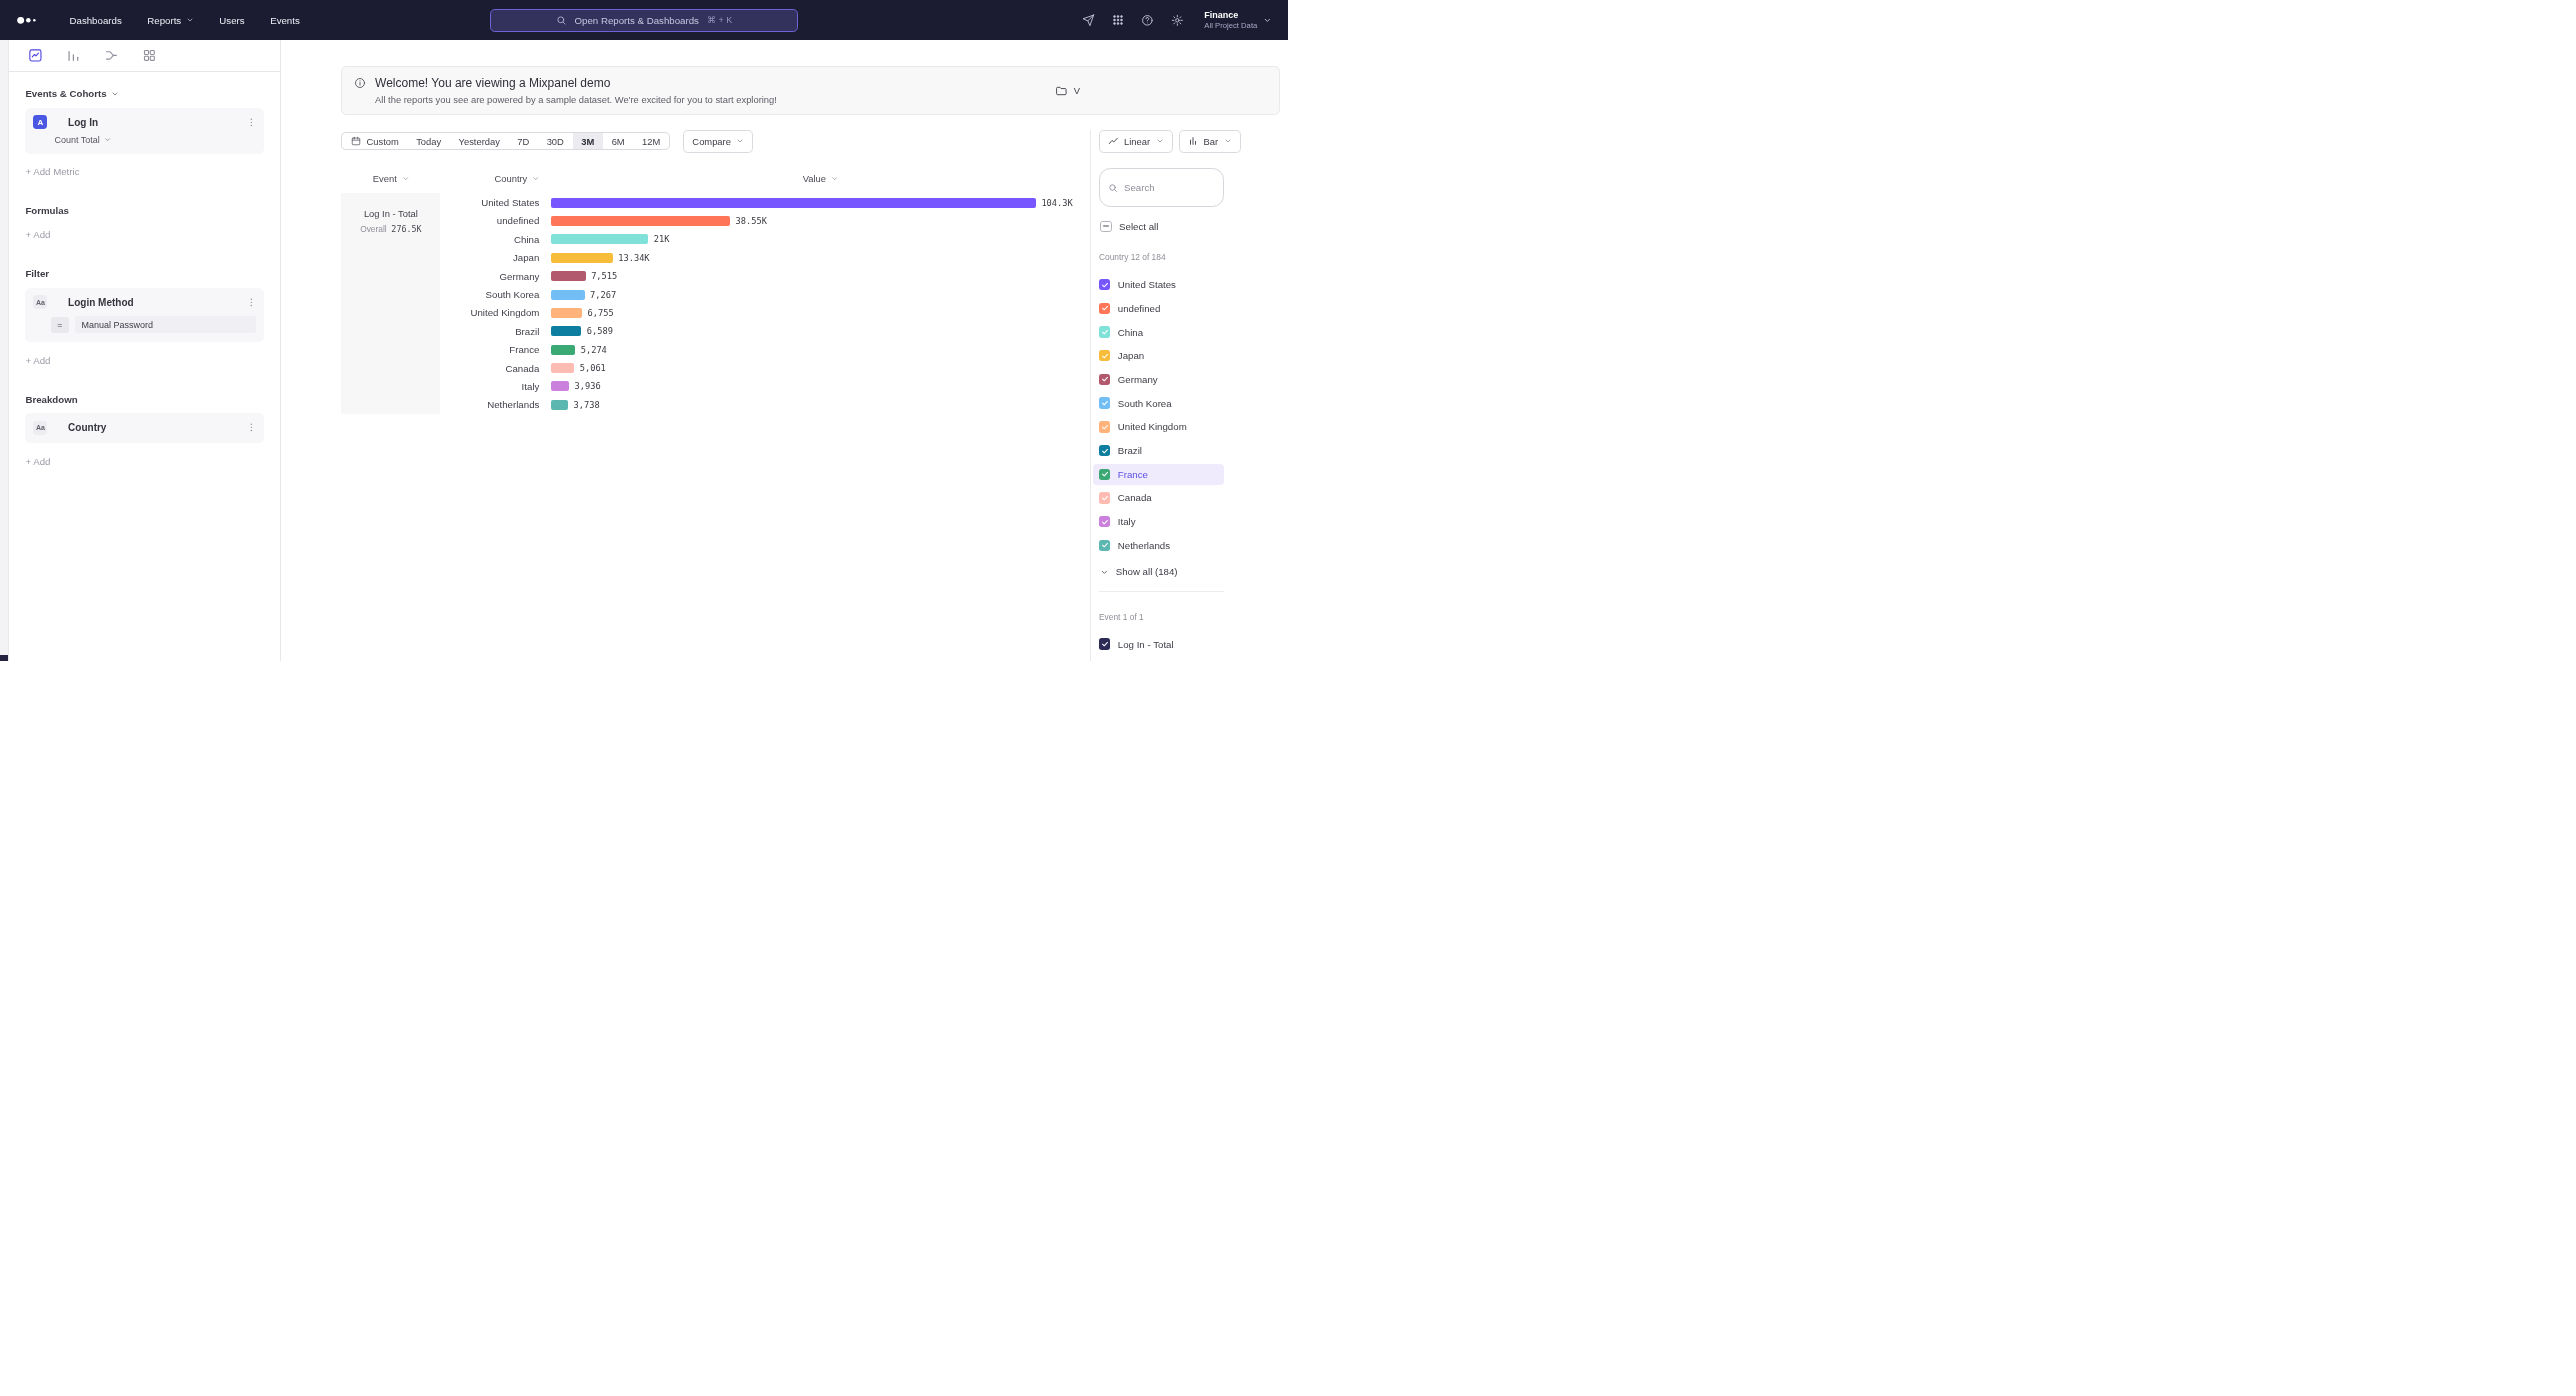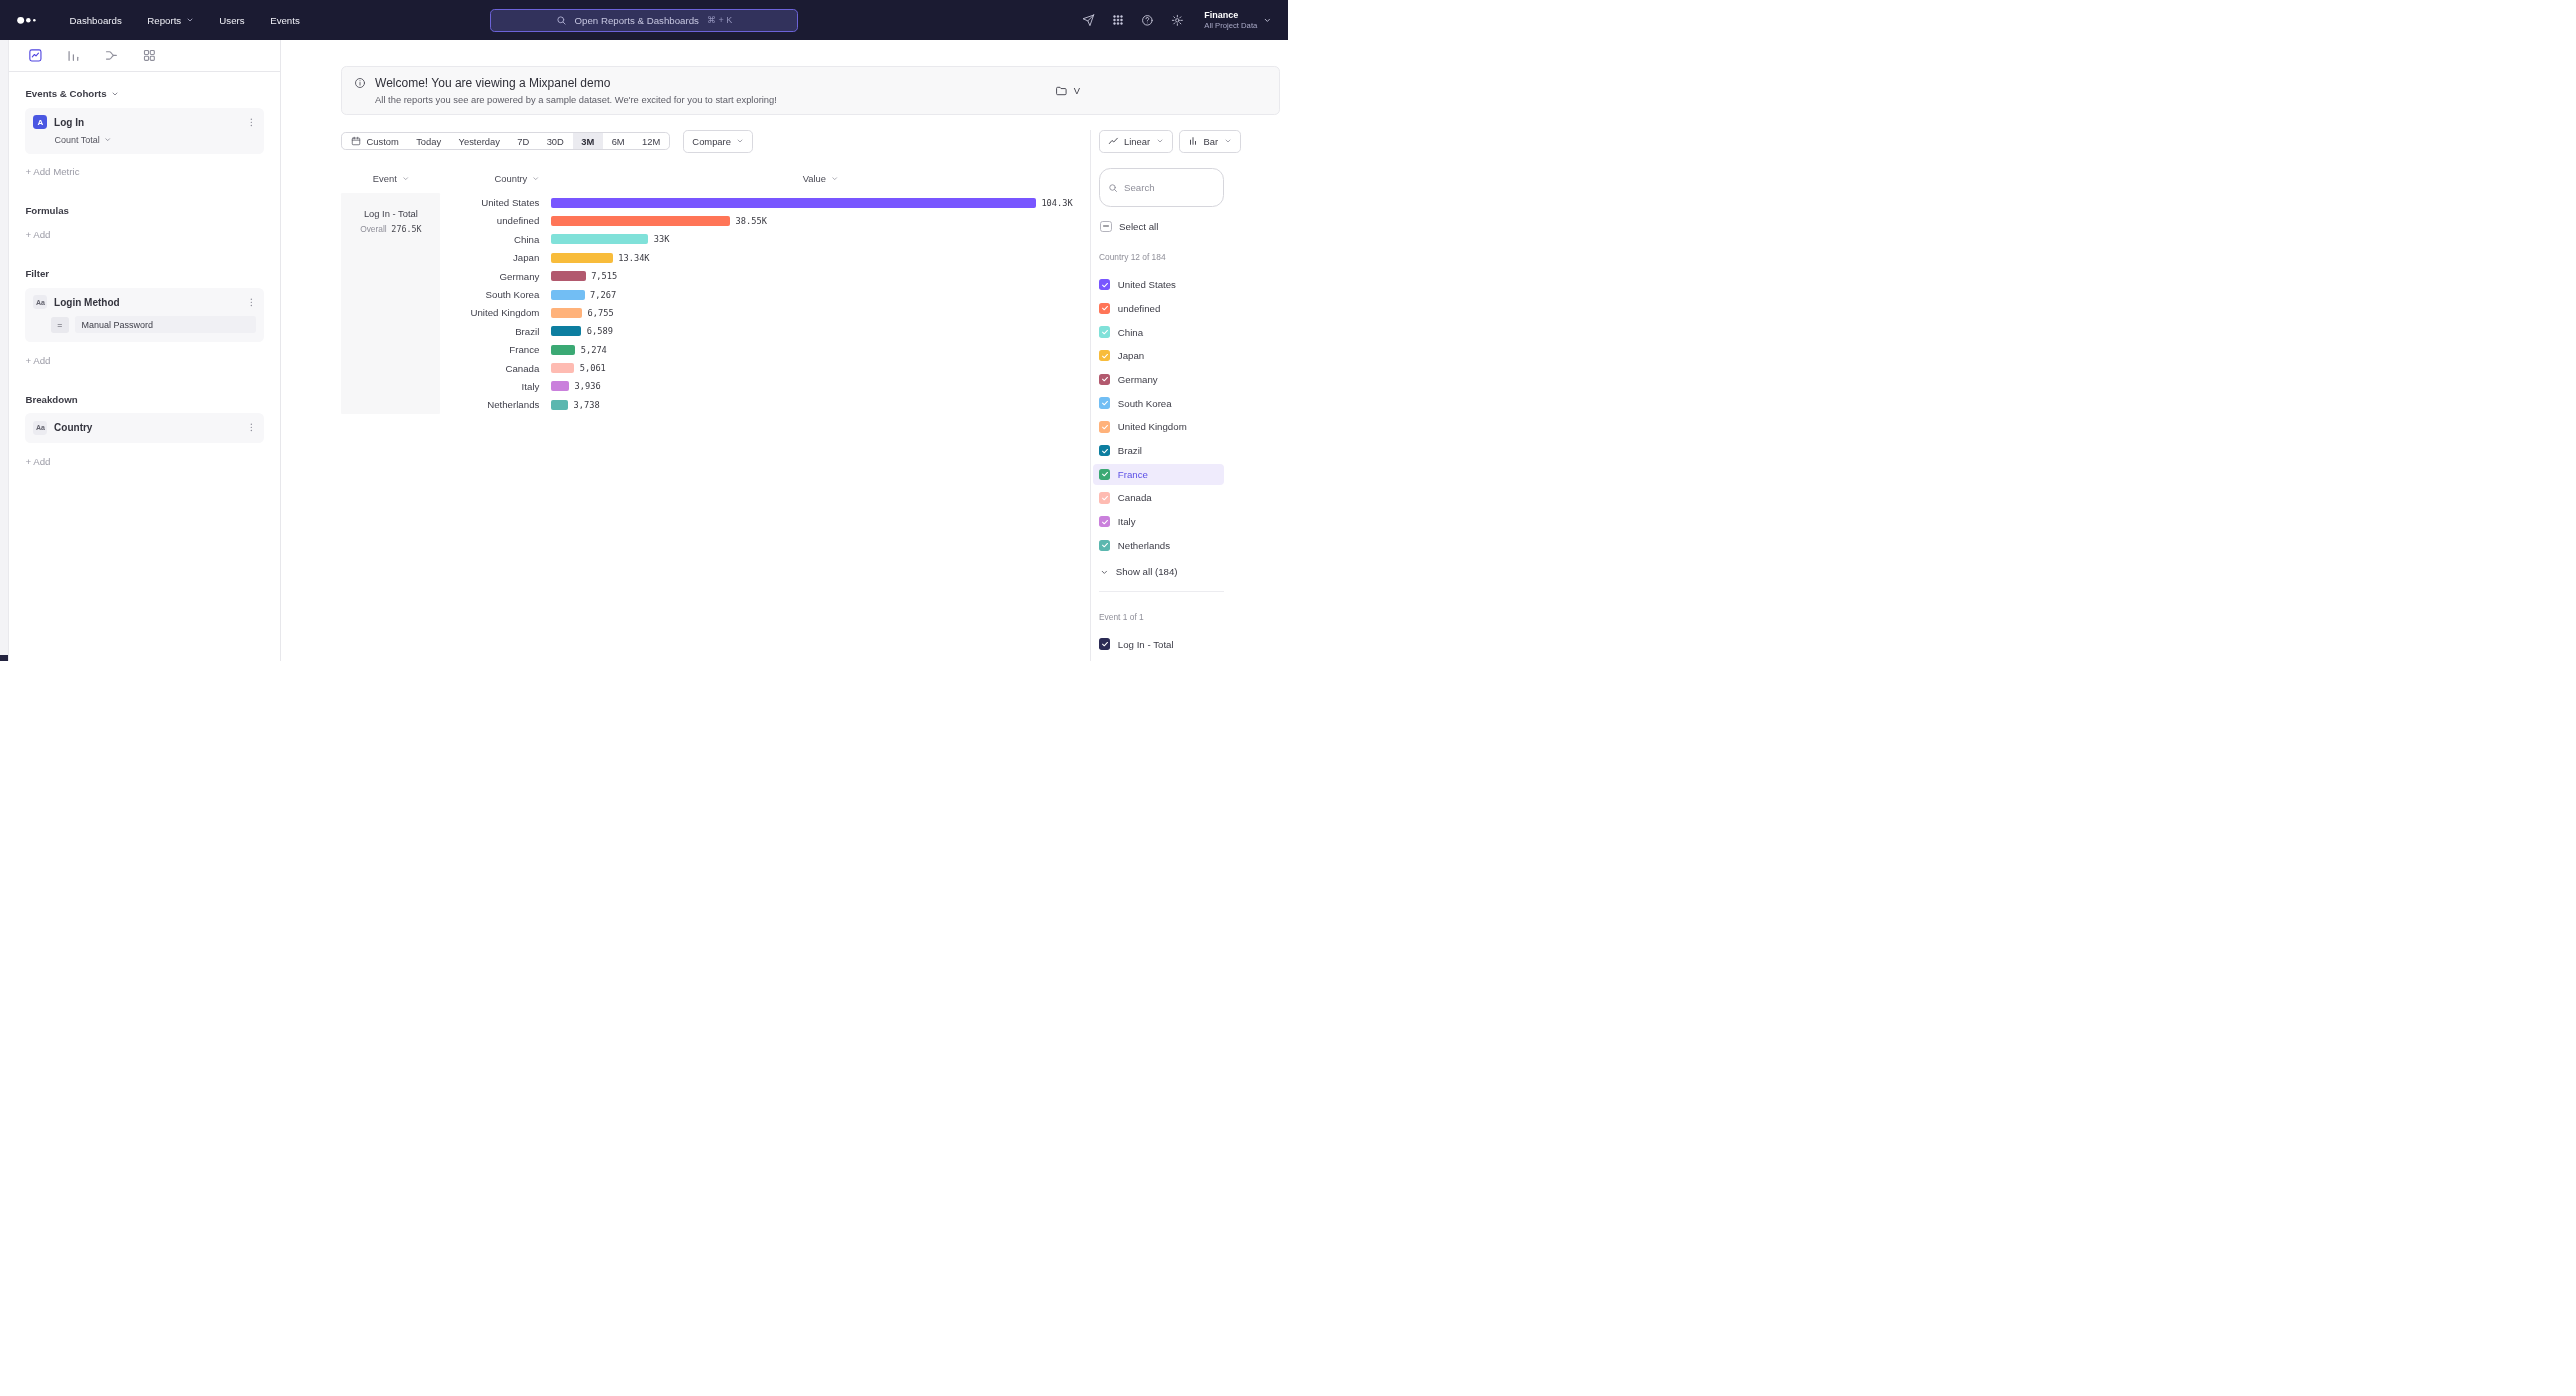--- a/index.html
+++ b/index.html
@@ -45,21 +45,21 @@
   .side-tab { display:flex; cursor:pointer; color:#8f8f9b; }
   .side-tab svg { stroke:#8f8f9b; }
   .side-tab.active svg { stroke:#4f44e0; }
   .sidebar-content { padding:16px 16px 0; overflow:hidden; }
   .section-title { font-size:9.7px; font-weight:700; color:#3c3c46; display:flex; align-items:center; gap:4.7px; }
   .section-title svg { stroke:#6c6c78; }
   .metric-card { background:#f7f7f9; border-radius:5.4px; padding:7.4px 8px 8.7px; margin-top:8.7px; }
   .metric-row { display:flex; align-items:center; gap:6.7px; }
   .badge-a { width:14px; height:14px; border-radius:3.4px; background:#4a57e2; color:#fff; font-size:8px; font-weight:700; display:flex; align-items:center; justify-content:center; flex:none; }
   .badge-aa { width:14px; height:14px; border-radius:3.4px; background:#ececf1; color:#63636e; font-size:7px; font-weight:700; display:flex; align-items:center; justify-content:center; flex:none; }
-  .metric-name { font-size:10px; font-weight:600; color:#34343e; flex:1; }
+  .metric-name { font-size:10px; font-weight:600; color:#34343e; flex:1;margin-left:14px; }
   .kebab { color:#8f8f9b; display:flex; cursor:pointer; }
   .kebab svg { fill:#8f8f9b; }
   .metric-agg { margin:6px 0 0 21px; font-size:9px; color:#55555f; display:flex; align-items:center; gap:4.7px; cursor:pointer; }
   .metric-agg svg { stroke:#7a7a86; }
   .add-link { color:#9b9ba6; font-size:9.7px; margin-top:12.7px; cursor:pointer; }
   .sb-section { margin-top:28px; }
   .filter-value-row { display:flex; align-items:center; gap:6px; margin:6.7px 0 0 17.4px; }
   .op-box { min-width:18px; height:16px; background:#e9e9ee; border-radius:2.7px; display:flex; align-items:center; justify-content:center; font-size:8.7px; color:#4a4a55; cursor:pointer; }
   .value-box { flex:1; height:17.4px; background:#f0f0f4; border-radius:2.7px; display:flex; align-items:center; padding:0 6.7px; font-size:9px; color:#3c3c46; cursor:pointer; }
 
@@ -438,21 +438,21 @@
                     <div class="row-label">undefined</div>
                     <div class="bar-area">
                       <div class="bar" style="--frac: 0.3696069031639501; background: rgb(255, 117, 87);"></div>
                       <span class="bar-value">38.55K</span>
                     </div>
                   </div>
                   <div class="chart-row">
                     <div class="row-label">China</div>
                     <div class="bar-area">
                       <div class="bar" style="--frac: 0.20134228187919462; background: rgb(128, 225, 217);"></div>
-                      <span class="bar-value">33K</span>
+                      <span class="bar-value">21K</span>
                     </div>
                   </div>
                   <div class="chart-row">
                     <div class="row-label">Japan</div>
                     <div class="bar-area">
                       <div class="bar" style="--frac: 0.12790028763183126; background: rgb(248, 188, 59);"></div>
                       <span class="bar-value">13.34K</span>
                     </div>
                   </div>
                   <div class="chart-row">

